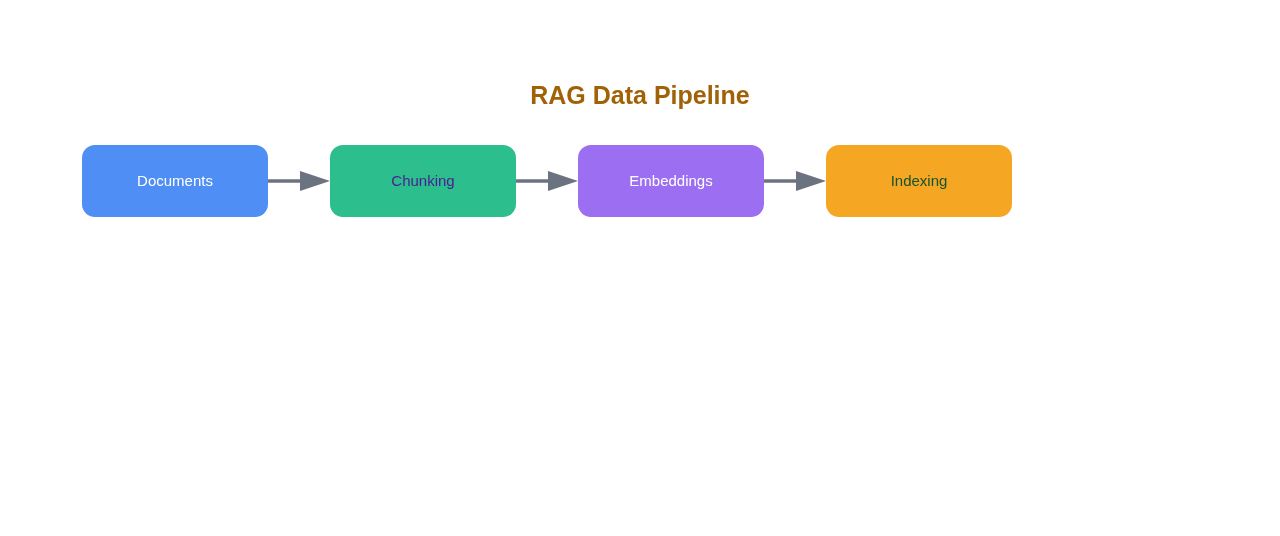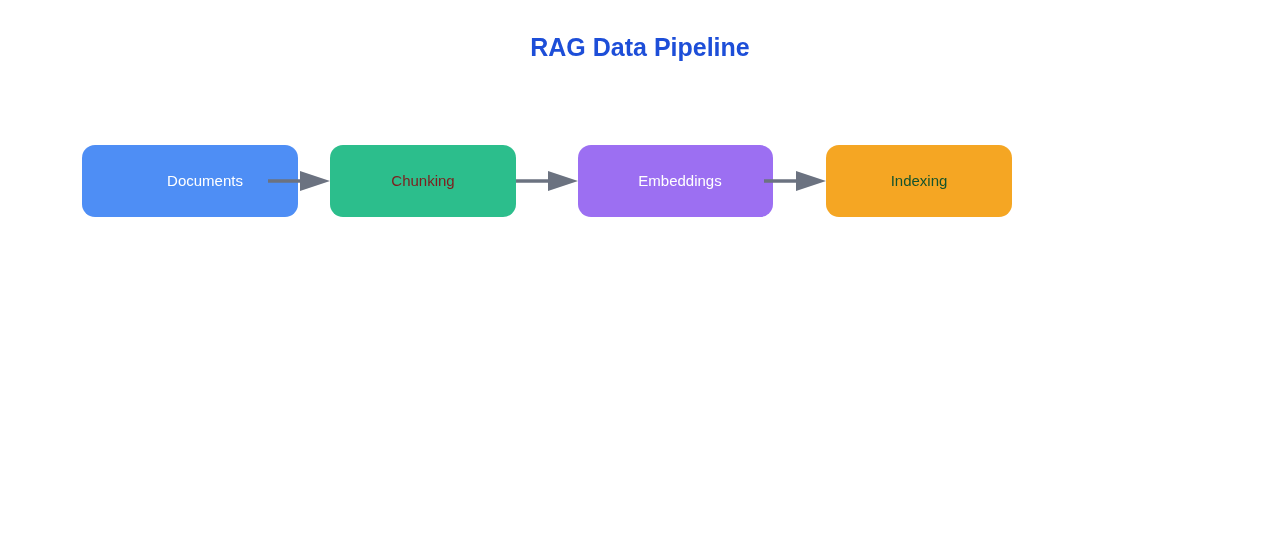--- a/index.html
+++ b/index.html
@@ -32,51 +32,51 @@
     border-radius: 13px;
     display: flex;
     align-items: center;
     justify-content: center;
   }
   .flow-node .node-label {
     font-size: 15px;
     line-height: 18px;
     text-align: center;
   }
-  .node-documents  { left: 82px; padding-left: 30px;  }
+  .node-documents  { left: 82px;  }
   .node-chunking   { left: 330px; }
-  .node-embeddings { left: 578px; padding-left: 9px; }
+  .node-embeddings { left: 578px; }
   .node-indexing   { left: 826px; }
   .flow-arrow {
     position: absolute;
     top: 169px;
     width: 62px;
     height: 24px;
     display: block;
   }
   .arrow-1 { left: 268px; }
   .arrow-2 { left: 516px; }
   .arrow-3 { left: 764px; }
 </style>
 </head>
 <body style="background: rgb(255, 255, 255);">
 
-<div class="diagram-title" style="color: #1d4ed8;">RAG Data Pipeline</div>
+<div class="diagram-title" style="color: #a16207; margin-top: 48px;">RAG Data Pipeline</div>
 
 <div class="flow-node node-documents" style="background-color: rgb(78, 142, 245);">
   <span class="node-label" style="color: rgb(255, 255, 255);">Documents</span>
 </div>
 
 <svg class="flow-arrow arrow-1" viewBox="0 0 62 24">
   <line x1="0" y1="12" x2="34" y2="12" stroke-width="3.5" stroke="#6b7280"></line>
   <polygon points="32,2 62,12 32,22" fill="#6b7280"></polygon>
 </svg>
 
 <div class="flow-node node-chunking" style="background-color: rgb(44, 190, 140);">
-  <span class="node-label" style="color: #7f1d1d;">Chunking</span>
+  <span class="node-label" style="color: #4c1d95;">Chunking</span>
 </div>
 
 <svg class="flow-arrow arrow-2" viewBox="0 0 62 24">
   <line x1="0" y1="12" x2="34" y2="12" stroke-width="3.5" stroke="#6b7280"></line>
   <polygon points="32,2 62,12 32,22" fill="#6b7280"></polygon>
 </svg>
 
 <div class="flow-node node-embeddings" style="background-color: rgb(156, 111, 242);">
   <span class="node-label" style="color: rgb(255, 255, 255);">Embeddings</span>
 </div>

